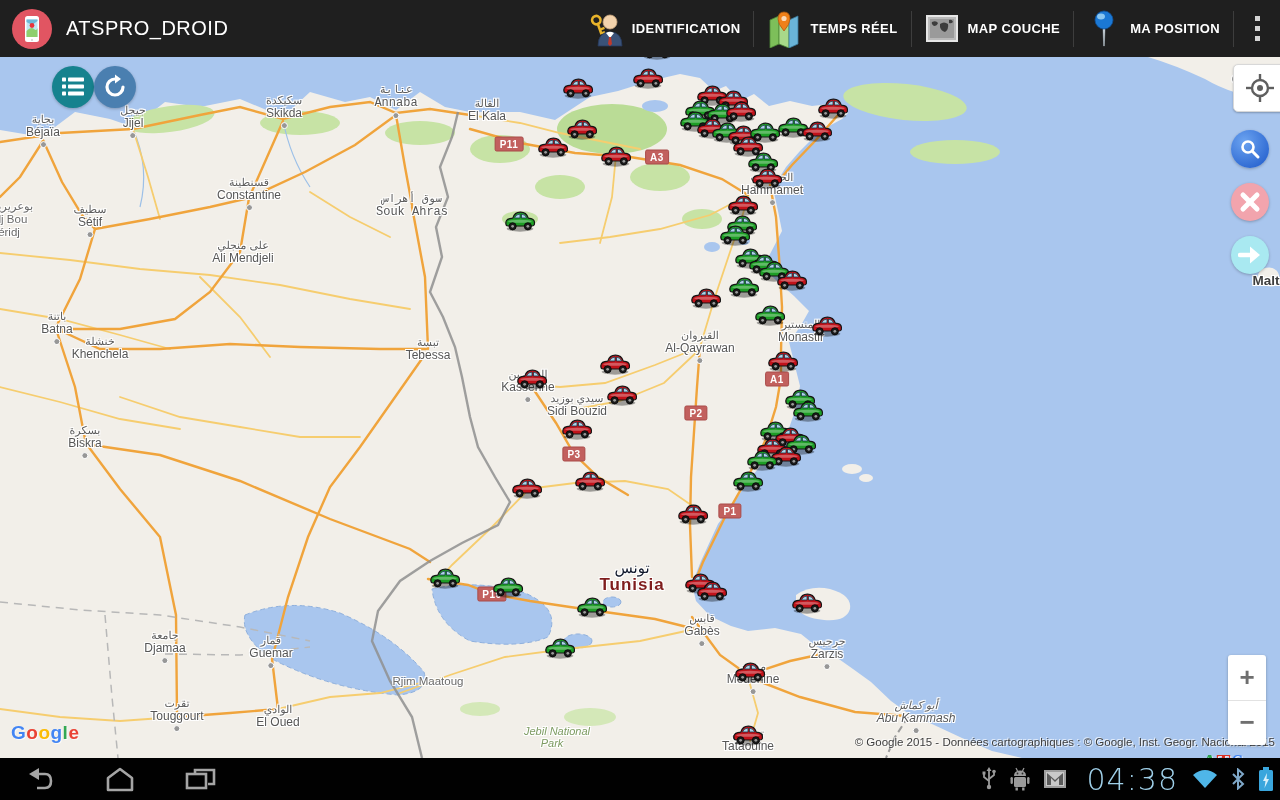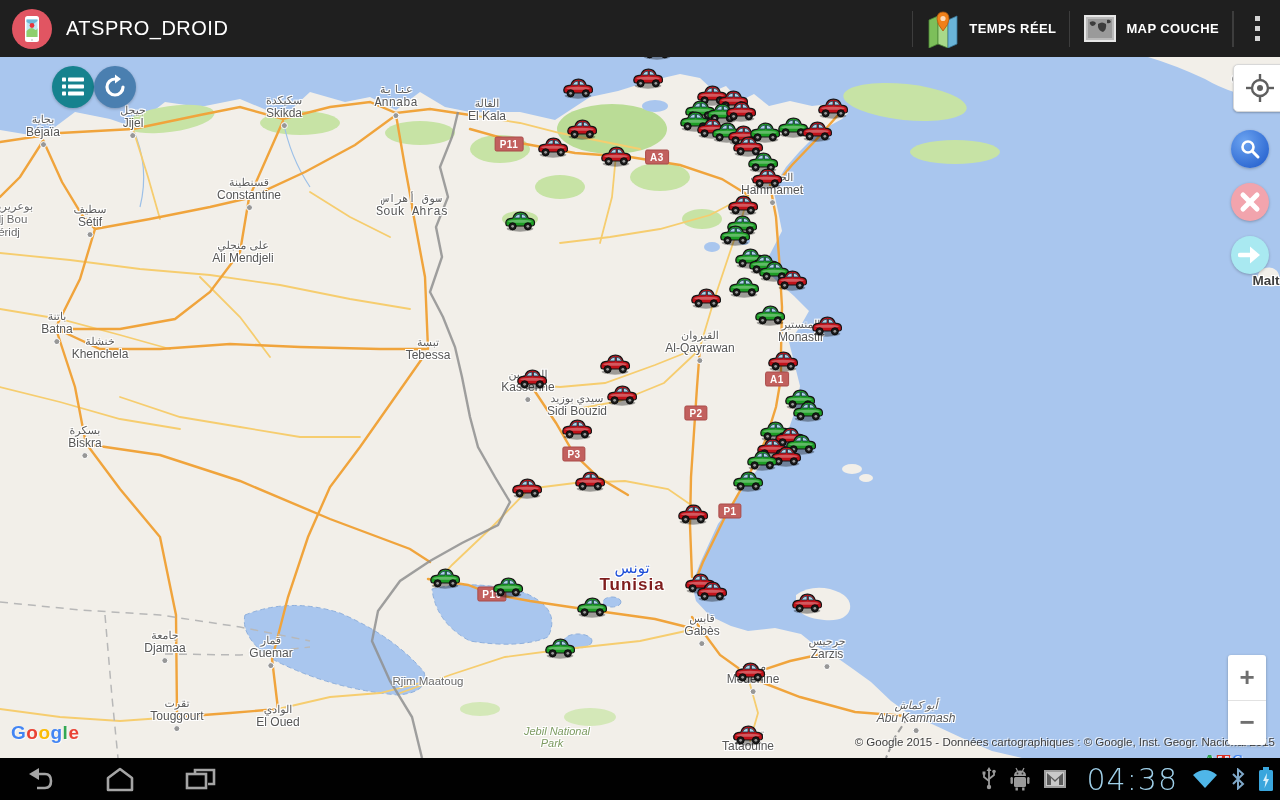--- a/index.html
+++ b/index.html
@@ -20,21 +20,21 @@
   #overflow i{width:5px;height:5px;background:#d4d4d4;display:block;}
   
   #map{position:absolute;left:0;top:57px;width:1280px;height:701px;z-index:1;}
   #labels-layer,#shields-layer{position:absolute;left:0;top:0;width:1280px;height:800px;z-index:3;pointer-events:none;}
   #cars-layer{position:absolute;left:0;top:0;width:1280px;height:800px;z-index:6;}
   .map-label{position:absolute;transform:translate(-50%,-50%);display:flex;
     flex-direction:column;align-items:center;line-height:1.08;white-space:nowrap;
     text-shadow:1px 1px 0 #fff,-1px 1px 0 #fff,1px -1px 0 #fff,-1px -1px 0 #fff,0 1px 0 #fff,0 -1px 0 #fff;}
   .map-label .ar{font-size:11px;color:#5d5d5d;}
   .map-label .la{font-size:12px;color:#565656;}
-  .map-label.country .ar{font-size:15px;color:#1d4ed8;}
+  .map-label.country .ar{font-size:15px;color:#0f172a;}
   .map-label.country .la{font-size:17px;font-weight:bold;color:#7f1d1d;letter-spacing:1px;}
   .map-label.park .la{font-size:11px;font-style:italic;color:#7d9b62;}
   .map-label.region .la{font-size:11.5px;color:#6a6a6a;}
   .map-label.strong .la{font-size:13.5px;font-weight:bold;color:#3f3f3f;}
   .map-label .dot{width:5px;height:5px;border-radius:50%;background:#979797;
     border:1.5px solid #fff;margin-top:2px;}
   .shield{position:absolute;transform:translate(-50%,-50%);background:#c2605e;
     border:1px solid #a94b49;border-radius:2px;color:#fff;font-size:10px;
     font-weight:bold;padding:1px 4px;letter-spacing:.5px;}
   
@@ -489,20 +489,35 @@
       <rect x="13" y="7" width="14" height="26" rx="2.5" fill="#fff"></rect>
       <rect x="14.5" y="10.5" width="11" height="17.5" fill="#bfe4f2"></rect>
       <path d="M14.5,22 Q19,17 22,20 Q24.5,22.5 25.5,19 L25.5,28 L14.5,28 Z" fill="#8fcf6e"></path>
       <path d="M14.5,13 L20,16 L25.5,12 L25.5,10.5 L14.5,10.5 Z" fill="#6db8d8"></path>
       <circle cx="20" cy="16.5" r="2.4" fill="#e8333b"></circle>
       <circle cx="20" cy="31" r="1" fill="#cfcfcf"></circle>
     </svg>
     <div id="app-title">ATSPRO_DROID</div>
     <div id="ab-spacer"></div>
 
+    <div class="ab-item">
+      <svg class="ab-ic" viewBox="0 0 34 38">
+        <g transform="rotate(-20 8 12)">
+          <circle cx="8" cy="10" r="4.2" fill="none" stroke="#e8b32a" stroke-width="2.6"></circle>
+          <rect x="6.8" y="13" width="2.6" height="12" fill="#e8b32a"></rect>
+          <rect x="9" y="19" width="4" height="2.4" fill="#e8b32a"></rect>
+          <rect x="9" y="23" width="3" height="2.4" fill="#e8b32a"></rect>
+        </g>
+        <circle cx="21" cy="12" r="7" fill="#f3d3ac" stroke="#caa67c" stroke-width="0.8"></circle>
+        <path d="M9,36 Q9,22 21,22 Q33,22 33,36 Z" fill="#3a5278" stroke="#26395a" stroke-width="0.8"></path>
+        <path d="M17,23 L21,28 L25,23 Q21,20.5 17,23 Z" fill="#fff"></path>
+        <path d="M20,27 L22,27 L23,34 L21,36 L19,34 Z" fill="#c0392b"></path>
+      </svg>
+      <span class="ab-label">IDENTIFICATION</span>
+    </div>
     <div class="ab-div"></div>
 
     <div class="ab-item">
       <svg class="ab-ic" viewBox="0 0 34 38">
         <path d="M3,10 L12,6 L12,34 L3,38 Z" fill="#7dbf5a" stroke="#4e8a37" stroke-width="0.8"></path>
         <path d="M12,6 L22,10 L22,38 L12,34 Z" fill="#a8d98a" stroke="#4e8a37" stroke-width="0.8"></path>
         <path d="M22,10 L31,6 L31,34 L22,38 Z" fill="#6ab4d8" stroke="#3a7a9c" stroke-width="0.8"></path>
         <path d="M17,2 Q23,2 23,9 Q23,14 17,21 Q11,14 11,9 Q11,2 17,2 Z" fill="#f08019" stroke="#b05a10" stroke-width="0.8"></path>
         <circle cx="17" cy="8.5" r="2.6" fill="#fbd9b8"></circle>
       </svg>
@@ -515,20 +530,29 @@
         <rect x="2" y="6" width="30" height="25" fill="#b9b9b9" stroke="#e6e6e6" stroke-width="2"></rect>
         <rect x="5" y="9" width="24" height="19" fill="#9a9a9a"></rect>
         <path d="M7,12 Q11,10 13,13 Q12,16 9,16 Q6,14 7,12 Z" fill="#3c3c3c"></path>
         <path d="M15,14 Q19,11 23,14 Q24,19 20,22 Q16,21 15,17 Z" fill="#3c3c3c"></path>
         <path d="M24,10 Q27,9 28,12 Q26,14 24,13 Z" fill="#3c3c3c"></path>
       </svg>
       <span class="ab-label">MAP COUCHE</span>
     </div>
     <div class="ab-div"></div>
 
+    <div class="ab-item">
+      <svg class="ab-ic" viewBox="0 0 34 38">
+        <polygon points="16,18 18,18 17.3,36 16.7,36" fill="#dfe8ee" stroke="#aab8c2" stroke-width="0.5"></polygon>
+        <circle cx="17" cy="10" r="9" fill="#1b78d4"></circle>
+        <circle cx="17" cy="10" r="9" fill="none" stroke="#0f4f96" stroke-width="0.8"></circle>
+        <ellipse cx="14" cy="6.5" rx="4" ry="3" fill="#9ed4f5" opacity="0.85"></ellipse>
+      </svg>
+      <span class="ab-label">MA POSITION</span>
+    </div>
     <div class="ab-div"></div>
 
     <div id="overflow">
       <i></i>
       <i></i>
       <i></i>
     </div>
   </div>
 
   <div id="sysbar">

